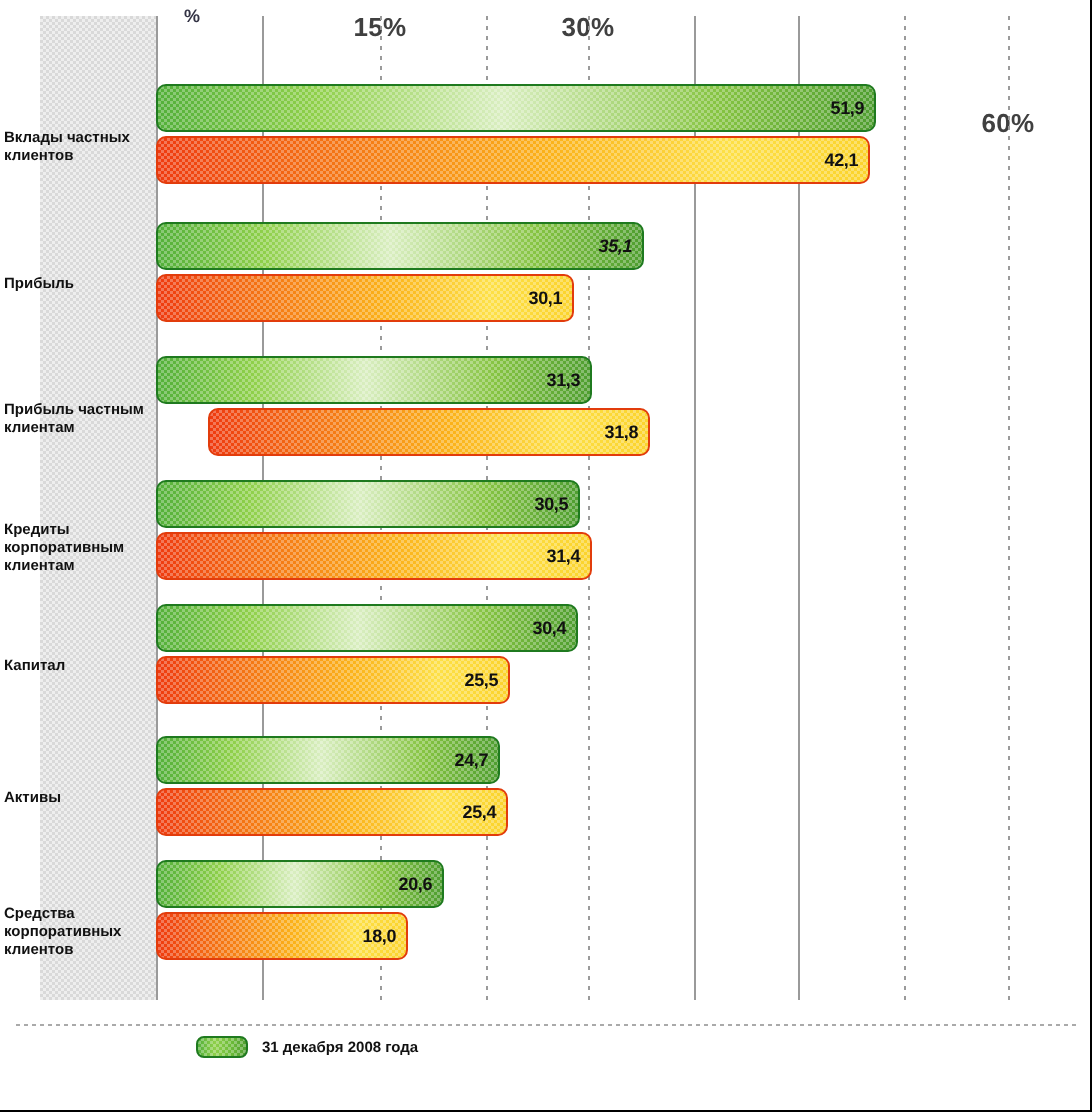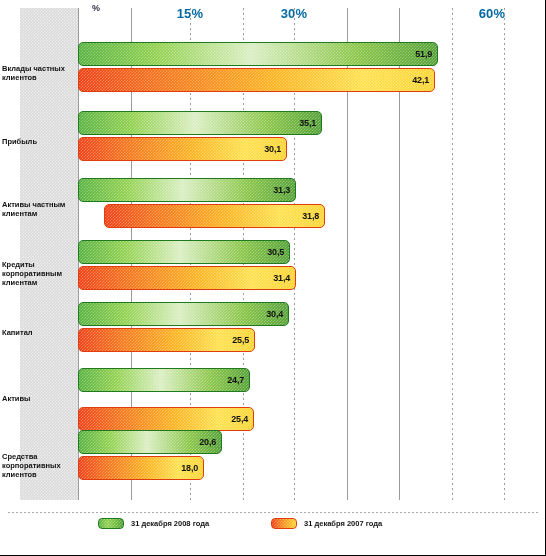--- a/index.html
+++ b/index.html
@@ -84,21 +84,21 @@
     top: 0;
     width: 546px;
     height: 26px;
   }
   .axis-tick-label {
     position: absolute;
     top: 6px;
     transform: translateX(-50%);
     font-size: 13px;
     font-weight: bold;
-    color: #0369a1;
+    color: #404040;
     letter-spacing: .2px;
     white-space: nowrap;
   }
   .percent-mark {
     position: absolute;
     left: 92px;
     top: 3px;
     font-size: 9px;
     color: #333344;
     font-weight: bold;
@@ -215,21 +215,21 @@
 </head>
 <body>
 
 <div id="chart-root">
 
   <div class="axis-labels">
     <span class="percent-mark">%</span>
     <span class="axis-tick-label" style="left:190px;">15%</span>
     <span class="axis-tick-label" style="left:294px;">30%</span>
     <span class="axis-tick-label" style="left:399px;margin-top:46px;">45%</span>
-    <span class="axis-tick-label" style="left:492px;">60%</span>
+    <span class="axis-tick-label" style="left:504px;margin-top:48px;">60%</span>
   </div>
 
   <div class="category-band"></div>
 
   <div class="plot-area">
 
     <div class="gridline solid" style="left:0px;"></div>
     <div class="gridline solid" style="left:53px;"></div>
     <div class="gridline dashed" style="left:112px;"></div>
     <div class="gridline dashed" style="left:165px;"></div>
@@ -251,35 +251,35 @@
         <div class="bar orange" style="width:357px;">
           <div class="bar-hatch"></div>
           <span class="bar-value">42,1</span>
         </div>
       </div>
     </div>
 
     <div class="group" style="top:103px;">
       <div class="cat-label" style="top:26px;">Прибыль</div>
       <div class="bar-row" style="top:0px;width:244px;">
-        <div class="bar green" style="width:244px;">
+        <div class="bar green" style="width:244px;font-style:italic;">
           <div class="bar-hatch"></div>
           <span class="bar-value">35,1</span>
         </div>
       </div>
       <div class="bar-row" style="top:26px;width:243px;">
         <div class="bar orange" style="width:209px;">
           <div class="bar-hatch"></div>
           <span class="bar-value">30,1</span>
         </div>
       </div>
     </div>
 
     <div class="group" style="top:170px;">
-      <div class="cat-label" style="top:22px;">Активы частным клиентам</div>
+      <div class="cat-label" style="top:22px;">Прибыль частным клиентам</div>
       <div class="bar-row" style="top:0px;width:218px;">
         <div class="bar green" style="width:218px;">
           <div class="bar-hatch"></div>
           <span class="bar-value">31,3</span>
         </div>
       </div>
       <div class="bar-row" style="top:26px;width:221px;">
         <div class="bar orange" style="width:221px;margin-left:26px;">
           <div class="bar-hatch"></div>
           <span class="bar-value">31,8</span>
@@ -320,21 +320,21 @@
     </div>
 
     <div class="group" style="top:360px;">
       <div class="cat-label" style="top:26px;">Активы</div>
       <div class="bar-row" style="top:0px;width:172px;">
         <div class="bar green" style="width:172px;">
           <div class="bar-hatch"></div>
           <span class="bar-value">24,7</span>
         </div>
       </div>
-      <div class="bar-row" style="top:39px;width:208px;text-decoration:underline;">
+      <div class="bar-row" style="top:26px;width:208px;text-decoration:underline;">
         <div class="bar orange" style="width:176px;">
           <div class="bar-hatch"></div>
           <span class="bar-value">25,4</span>
         </div>
       </div>
     </div>
 
     <div class="group" style="top:422px;">
       <div class="cat-label" style="top:22px;">Средства корпоративных клиентов</div>
       <div class="bar-row" style="top:0px;width:144px;">
@@ -355,24 +355,18 @@
 
   <div class="legend-sep"></div>
 
   <div class="legend">
     <div class="legend-item">
       <span class="legend-swatch green">
         <span class="bar-hatch"></span>
       </span>
       <span class="legend-label">31 декабря 2008 года</span>
     </div>
-    <div class="legend-item">
-      <span class="legend-swatch orange">
-        <span class="bar-hatch"></span>
-      </span>
-      <span class="legend-label">31 декабря 2007 года</span>
-    </div>
   </div>
 
   <div class="frame-bottom"></div>
   <div class="frame-right"></div>
 
 </div>
 
 </body></html>

